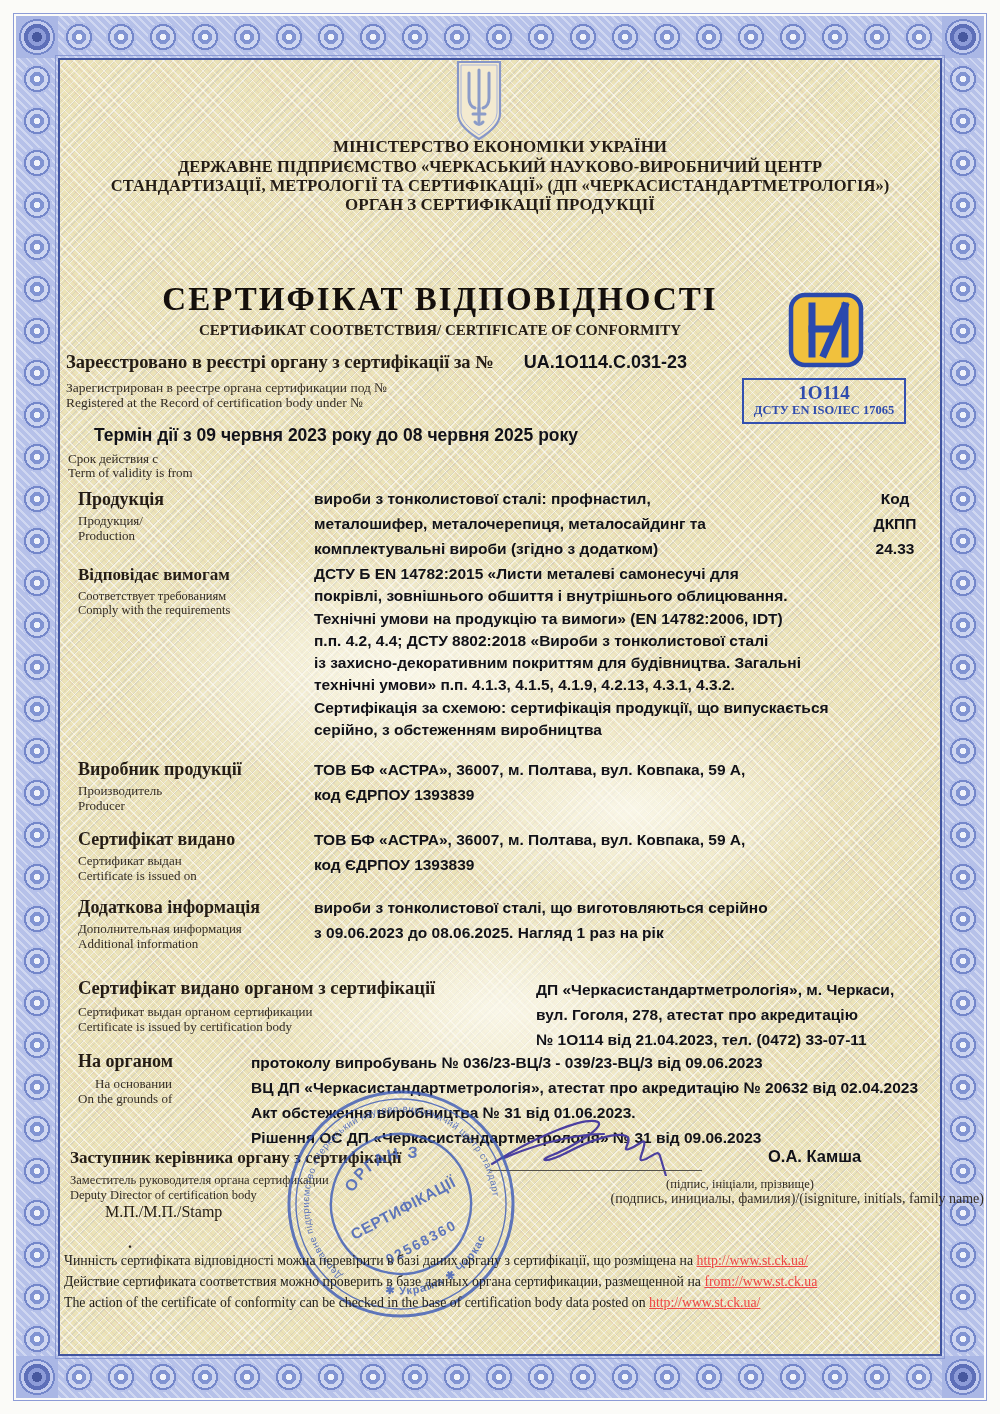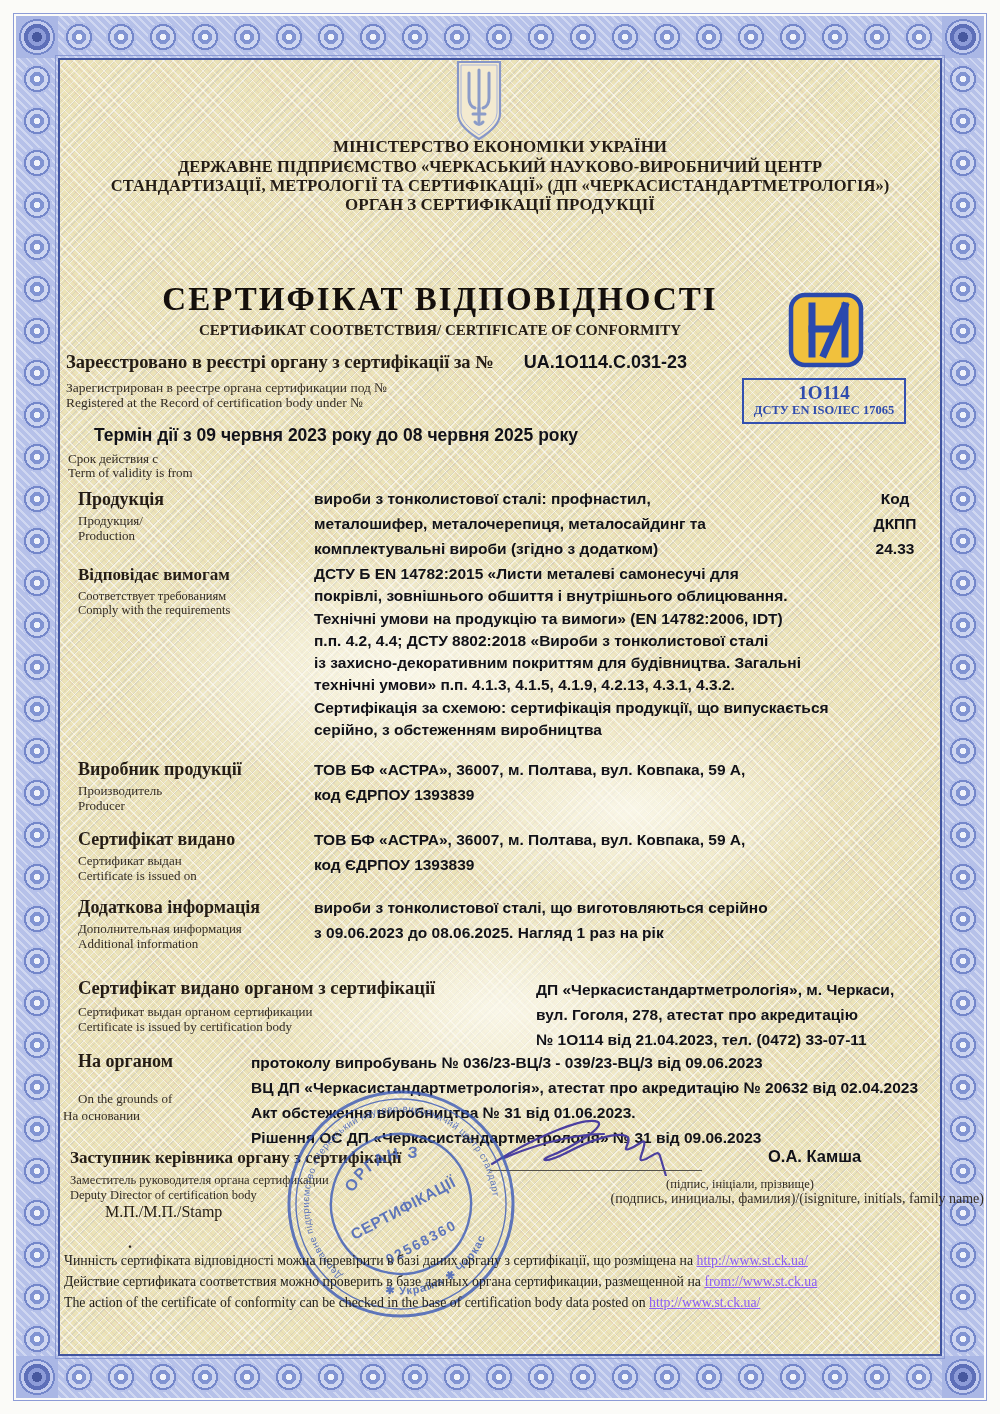--- a/index.html
+++ b/index.html
@@ -42,21 +42,21 @@
   .blob { position:absolute; border-radius:50%;
     background:radial-gradient(ellipse, rgba(252,250,240,.85), rgba(252,250,240,0) 70%); }
   
   .abs { position:absolute; }
   .ctr { left:0; right:0; text-align:center; }
   .hserif { font-weight:bold; font-family:"Liberation Serif", serif; color:#241c15; }
   .sub { font-family:"Liberation Serif", serif; font-size:13px; color:#332c24; line-height:14.5px; }
   .val { font-family:"Liberation Sans", sans-serif; font-weight:bold; font-size:15.5px; color:#111118;padding-left:26px; }
   .title { font-size:33px; letter-spacing:2px; color:#140f0c; }
   .footer-line { font-size:13.8px; color:#1e1c18; line-height:21px; white-space:nowrap; }
-  .footer-line a { color:#8b5cf6; text-decoration:underline; }
+  .footer-line a { color:#ef4444; text-decoration:underline; }
   .sig-line { border-top:1.6px solid #55524a; height:0; }
   .box1114 {
     border:2px solid #3350b0; color:#2f4cae; text-align:center;
     font-family:"Liberation Serif", serif; font-weight:bold;
   }
 </style>
 </head>
 <body>
 
 <div class="page">
@@ -177,21 +177,21 @@
   <div class="abs hserif" style="left:78px; top:978px; font-size:18.5px;">Сертифікат видано органом з сертифікації</div>
   <div class="abs sub" style="left:78px; top:1005px;">Сертификат выдан органом сертификации</div>
   <div class="abs sub" style="left:78px; top:1020px;">Certificate is issued by certification body</div>
   <div class="abs val" style="left:510px; top:977px; line-height:25px;">
     <div>ДП «Черкасистандартметрологія», м. Черкаси,</div>
     <div>вул. Гоголя, 278, атестат про акредитацію</div>
     <div>№ 1О114 від 21.04.2023, тел. (0472) 33-07-11</div>
   </div>
 
   <div class="abs hserif" style="left:78px; top:1051px; font-size:18px;">На органом</div>
-  <div class="abs sub" style="left:63px; top:1077px;margin-top:32px;">На основании</div>
+  <div class="abs sub" style="left:95px; top:1077px;">На основании</div>
   <div class="abs sub" style="left:78px; top:1092px;">On the grounds of</div>
   <div class="abs val" style="left:225px; top:1050px; line-height:25px; white-space:nowrap;">
     <div>протоколу випробувань № 036/23-ВЦ/3 - 039/23-ВЦ/3 від 09.06.2023</div>
     <div>ВЦ ДП «Черкасистандартметрологія», атестат про акредитацію № 20632 від 02.04.2023</div>
     <div>Акт обстеження виробництва № 31 від 01.06.2023.</div>
     <div>Рішення ОС ДП «Черкасистандартметрологія» № 31 від 09.06.2023</div>
   </div>
 
   <div class="abs hserif" style="left:70px; top:1148px; font-size:17px;">Заступник керівника органу з сертифікації</div>
   <div class="abs sub" style="left:70px; top:1173px; font-size:12.5px;">Заместитель руководителя органа сертификации</div>

